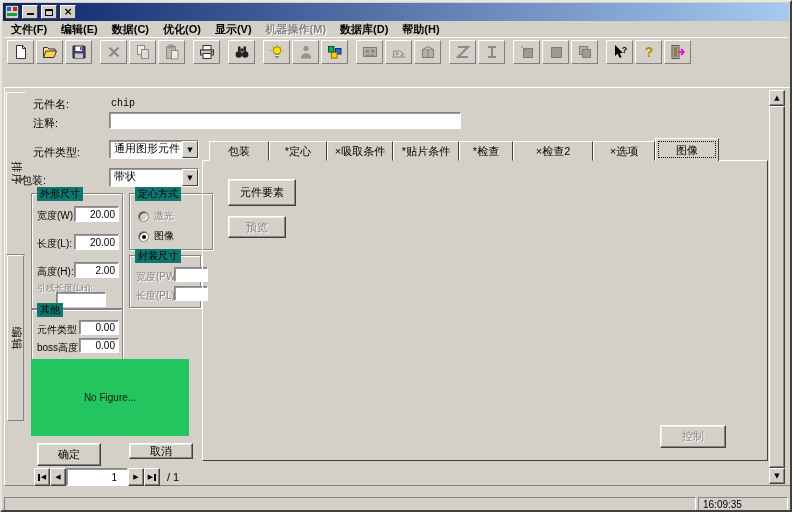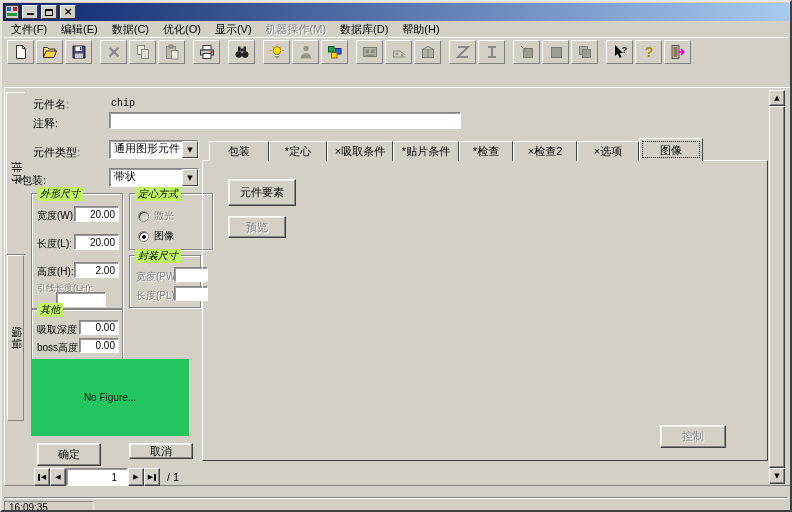--- a/index.html
+++ b/index.html
@@ -15,21 +15,21 @@
     background:linear-gradient(90deg,#0a246a,#a6caf0);
     display:flex; align-items:center; padding:0 2px; gap:3px; }
   .titletxt { color:#fff; font-weight:bold; font-size:11px; flex:1; white-space:nowrap; overflow:hidden; }
   .tbtn { width:16px; height:14px; background:#d4d0c8; border:1px solid; border-color:#fff #404040 #404040 #fff;
     display:inline-flex; align-items:center; justify-content:center; }
   .g-min { width:7px; height:7px; border-bottom:2px solid #000; margin-top:-2px; }
   .g-max { width:8px; height:7px; border:1px solid #000; border-top:2px solid #000; }
   .g-cls { font-size:11px; font-weight:bold; line-height:10px; font-family:"DejaVu Sans",sans-serif; }
   
   .menubar { position:absolute; left:2px; top:20px; right:2px; height:15px; display:flex; align-items:center; }
-  .mitem { padding:13px 7px; white-space:nowrap; }
+  .mitem { padding:13px 7px; white-space:nowrap;font-weight:bold; }
   .graytxt { color:#848484; text-shadow:1px 1px 0 #fff; }
   
   .toolbar { position:absolute; left:2px; top:35px; right:2px; height:28px;
     border-top:1px solid #fff; display:flex; align-items:center; padding-left:3px; }
   .tgroup { display:flex; margin-right:8px; gap:2px; }
   .tool { width:27px; height:24px; background:#d4d0c8; border:1px solid; border-color:#fff #808080 #808080 #fff;
     display:flex; align-items:center; justify-content:center; }
   .tool svg { display:block; }
   
   .tabstrip { position:absolute; left:7px; top:62px; height:23px; display:flex; z-index:3; }
@@ -52,26 +52,26 @@
   .combo { position:absolute; background:#fff; border:1px solid; border-color:#848484 #fff #fff #848484;
     box-shadow:inset 1px 1px 0 #9a9a9a; display:flex; align-items:flex-start; }
   .combo .val { flex:1; padding-left:4px; font-size:11px; white-space:nowrap; overflow:hidden; }
   .combo .drop { width:16px; align-self:stretch; background:#d4d0c8; border:1px solid; border-color:#fff #404040 #404040 #fff;
     display:flex; align-items:center; justify-content:center; font-size:7px; font-family:"DejaVu Sans",sans-serif; }
   
   .subtabs { position:absolute; left:204px; top:51px; height:22px; display:flex; align-items:flex-end; z-index:3; }
   .stab { height:20px; line-height:19px; text-align:center; background:#d4d0c8;
     border:1px solid; border-color:#fff #404040 #d4d0c8 #fff; font-size:11px; white-space:nowrap; }
   .stab.active { height:23px; line-height:22px; border-bottom:none; outline:1px dotted #000; outline-offset:-4px; position:relative; z-index:4; }
-  .s1{width:60px}.s2{width:58px}.s3{width:66px}.s4{width:66px}.s5{width:54px}.s6{width:64px}.s7{width:62px}.s8{width:64px}
+  .s1{width:60px}.s2{width:58px}.s3{width:66px}.s4{width:66px}.s5{width:54px}.s6{width:80px}.s7{width:62px}.s8{width:64px}
   .frame { position:absolute; left:197px; top:72px; width:566px; height:301px;
     border:1px solid; border-color:#fff #404040 #404040 #fff; z-index:2; }
   
   .grp { position:absolute; border:1px solid #848484; box-shadow:1px 1px 0 #fff, inset 1px 1px 0 #fff; }
-  .legend { position:absolute; top:-7px; left:5px; background:#bef264; padding:0 3px; font-size:10px; white-space:nowrap;font-style:italic; }
+  .legend { position:absolute; top:-7px; left:5px; background:#0f766e; padding:0 3px; font-size:10px; white-space:nowrap; }
   .grp .lbl { font-size:10px; }
   
   .btn { position:absolute; background:#d4d0c8; border:1px solid; border-color:#fff #404040 #404040 #fff;
     box-shadow:inset -1px -1px 0 #848484, inset 1px 1px 0 #f0ede6; text-align:center; font-size:11px;
     display:flex; align-items:center; justify-content:center; font-family:"Liberation Sans","DejaVu Sans",sans-serif; }
   
   .radio { position:absolute; display:flex; align-items:center; gap:5px; font-size:10px; }
   .rdot { width:11px; height:11px; border-radius:50%; background:#fff; border:1px solid #848484;
     box-shadow:inset 1px 1px 0 #404040, inset -1px -1px 0 #fff; position:relative; }
   .rdot.off-dis { background:#d4d0c8; }
@@ -86,21 +86,21 @@
     font-size:7px; font-family:"DejaVu Sans",sans-serif; }
   .navbar { display:inline-block; width:2px; height:7px; background:#000; }
   
   .vscroll { position:absolute; left:764px; top:2px; width:16px; height:394px; background:#e8e6e0; }
   .sbtn { position:absolute; left:0; width:16px; height:16px; background:#d4d0c8; border:1px solid;
     border-color:#fff #404040 #404040 #fff; box-shadow:inset -1px -1px 0 #848484;
     display:flex; align-items:center; justify-content:center; font-size:7px; font-family:"DejaVu Sans",sans-serif; }
   .sthumb { position:absolute; left:0; top:16px; width:16px; height:362px; background:#d4d0c8;
     border:1px solid; border-color:#fff #404040 #404040 #fff; box-shadow:inset -1px -1px 0 #848484; }
   
-  .status { position:absolute; left:2px; top:495px; right:2px; height:14px; display:flex; gap:2px;flex-direction:column; }
+  .status { position:absolute; left:2px; top:495px; right:2px; height:14px; display:flex; gap:2px; }
   .spanel { border:1px solid; border-color:#848484 #fff #fff #848484; height:14px; font-size:10px;
     display:flex; align-items:center; padding-left:4px; }
   .mono { font-family:"Liberation Mono","DejaVu Sans Mono",monospace; font-size:10px; }
 </style>
 </head>
 <body>
 
 <div class="win">
 
   <div class="titlebar">
@@ -369,21 +369,21 @@
     <div class="grp" style="left:124px; top:167px; width:72px; height:53px;padding-left:17px;">
       <span class="legend">封装尺寸</span>
       <span class="lbl graytxt" style="left:6px; top:14px;">宽度(PW)</span>
       <input class="edit num" style="left: 44px; top: 11px; width: 34px; height: 15px;" value="">
       <span class="lbl graytxt" style="left:6px; top:33px;">长度(PL)</span>
       <input class="edit num" style="left: 44px; top: 30px; width: 34px; height: 15px;" value="">
     </div>
 
     <div class="grp" style="left:26px; top:221px; width:92px; height:51px;">
       <span class="legend">其他</span>
-      <span class="lbl" style="left:5px; top:13px;">吸取深度</span>
+      <span class="lbl" style="left:5px; top:13px;">元件类型</span>
       <input class="edit num" style="left: 47px; top: 10px; width: 40px; height: 15px;" value="0.00">
       <span class="lbl" style="left:5px; top:31px;">boss高度</span>
       <input class="edit num" style="left: 47px; top: 28px; width: 40px; height: 15px;" value="0.00">
     </div>
 
     <div class="previewbox" style="left:26px; top:271px; width:158px; height:77px;">
       <span>No Figure...</span>
     </div>
 
     <button class="btn" style="left:32px; top:355px; width:64px; height:23px;">确定</button>

